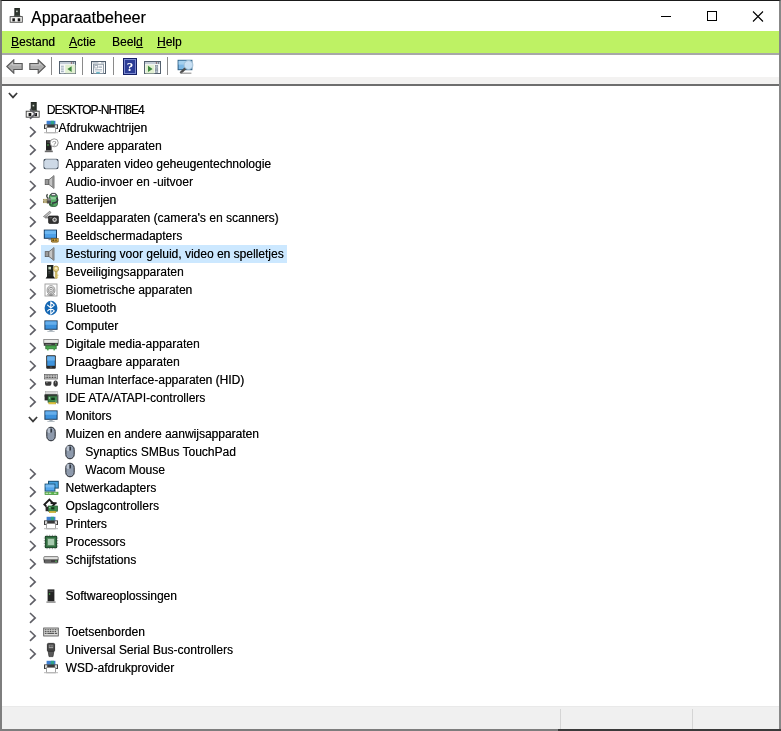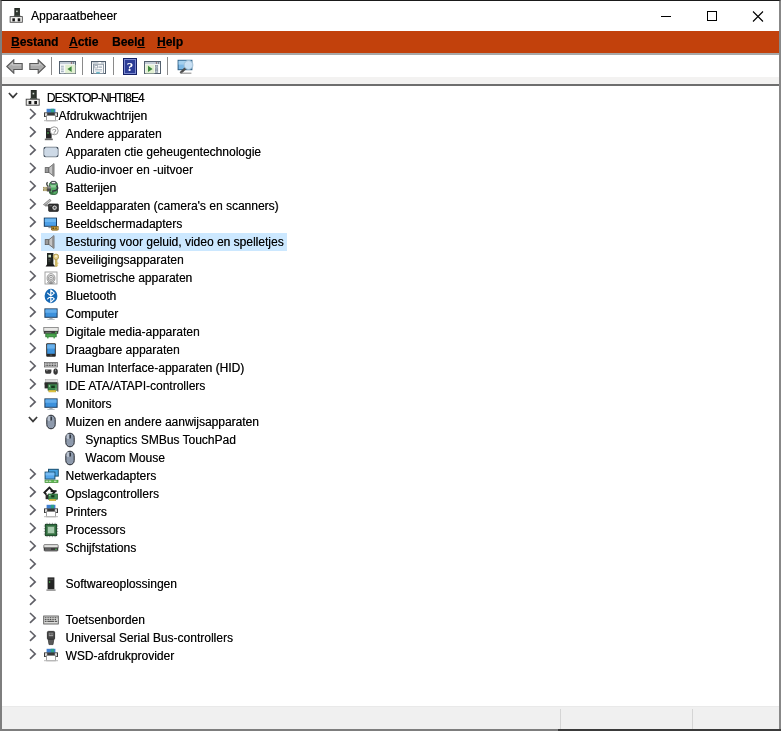--- a/index.html
+++ b/index.html
@@ -1,34 +1,34 @@
 <!DOCTYPE html>
 <html><head><meta charset="utf-8">
 <style>
 * { margin:0; padding:0; box-sizing:border-box; }
 html,body { width:781px; height:731px; overflow:hidden; background:#ffffff;
   font-family:"Liberation Sans", sans-serif; }
 .win { position:absolute; left:0; top:0; width:781px; height:731px;
   border-top:1.5px solid #1a1a1a; border-left:2px solid #7e7e7e; border-right:2px solid #888888; background:#fff; }
 .titlebar { position:absolute; left:0; top:0; width:100%; height:30px; background:#fff; }
 .appicon { position:absolute; left:7px; top:6.5px; }
-.title { position:absolute; left:29px; top:8px; font-size:12px; color:#000; text-shadow:0.3px 0 0 rgba(0,0,0,0.55); }
+.title { position:absolute; left:29px; top:8px; font-size:16px; color:#000; text-shadow:0.3px 0 0 rgba(0,0,0,0.55); }
 .capbtn { position:absolute; top:0; }
-.menubar { position:absolute; left:0; top:30px; width:100%; height:23px; background:#c2410c;font-weight:bold; }
+.menubar { position:absolute; left:0; top:30px; width:100%; height:23px; background:#bef264; }
 .menubar span { position:absolute; top:4px; font-size:12px; color:#000; text-shadow:0.3px 0 0 rgba(0,0,0,0.55); }
 .menusep { position:absolute; left:0; top:51.8px; width:100%; height:2px; background:#a8a8a8; z-index:6; }
 .toolbar { position:absolute; left:0; top:53px; width:100%; height:24px; background:#fff; }
 .toolbar svg { position:absolute; top:6px; }
 .tsep { position:absolute; top:3px; width:1px; height:18px; background:#8a8a8a; }
 .tbband { position:absolute; left:0; top:75.5px; width:100%; height:7.6px; background:#f3f2f1; z-index:6; }
 .tbline { position:absolute; left:0; top:83.1px; width:100%; height:1.6px; background:#6e6e6e; z-index:6; }
 .tree { position:absolute; left:0; top:84px; width:100%; height:620px; background:transparent; }
 .row { position:absolute; left:0; width:100%; height:18px; }
 .chev { position:absolute; top:4px; }
-.cell { position:absolute; top:4px; height:18px; display:inline-flex; align-items:center; padding:0 3px 0 2px;text-align:right; }
+.cell { position:absolute; top:16px; height:18px; display:inline-flex; align-items:center; padding:0 3px 0 2px;text-align:right; }
 .cell.sel { background:#cce8ff; }
 .ico { flex:none; display:block; }
 .lbl { font-size:12px; color:#000; white-space:pre; text-shadow:0.3px 0 0 rgba(0,0,0,0.55); }
 .status { position:absolute; left:0; top:705px; width:100%; height:24px; background:#f0f0f0; border-top:1.5px solid #e9e9e9; }
 .ssep { position:absolute; top:2px; width:1px; height:21px; background:#d5d5d5; }
 .botline { position:absolute; left:0; top:727.5px; width:100%; height:2px; background:#7d7d7d; }
 .botdark { position:absolute; left:556px; top:728px; width:223px; height:1.5px; background:#3a3a3a; }
 </style></head>
 <body>
 <div class="win">
@@ -176,21 +176,21 @@
       </div>
 <div class="row" style="top:54px">
         <svg class="chev" width="8" height="12" viewBox="0 0 8 12" style="left:27px;top:5px">
           <polyline points="1,1 6.2,5.9 1,10.8" fill="none" stroke="#5f5f66" stroke-width="1.6"></polyline>
         </svg>
         <span class="cell" style="left:38.5px">
           <svg class="ico" width="16" height="16" viewBox="0 0 16 16">
 <rect x="0.8" y="3.2" width="14.4" height="9.6" rx="1.8" fill="#cdd9e6" stroke="#6a7682" stroke-width="0.8"></rect>
 <path d="M0.9 5.2 L3 3.3 L0.9 3.3 Z M15.1 5.2 L13 3.3 L15.1 3.3 Z M0.9 11 L3 12.7 L0.9 12.7 Z M15.1 11 L13 12.7 L15.1 12.7 Z" fill="#303c49"></path>
 </svg>
-          <span class="lbl" style="margin-left:7px">Apparaten ctie geheugentechnologie</span>
+          <span class="lbl" style="margin-left:7px">Apparaten video geheugentechnologie</span>
         </span>
       </div>
 <div class="row" style="top:72px">
         <svg class="chev" width="8" height="12" viewBox="0 0 8 12" style="left:27px;top:5px">
           <polyline points="1,1 6.2,5.9 1,10.8" fill="none" stroke="#5f5f66" stroke-width="1.6"></polyline>
         </svg>
         <span class="cell" style="left:38.5px">
           <svg class="ico" width="16" height="16" viewBox="0 0 16 16">
 <rect x="2.2" y="5.6" width="3.6" height="5" fill="#9a9a9a" stroke="#5c5c5c" stroke-width="0.8"></rect>
 <polygon points="5.8,5.8 11,1.6 11,14.4 5.8,10.4" fill="#c4c4c4" stroke="#5c5c5c" stroke-width="0.8"></polygon>

